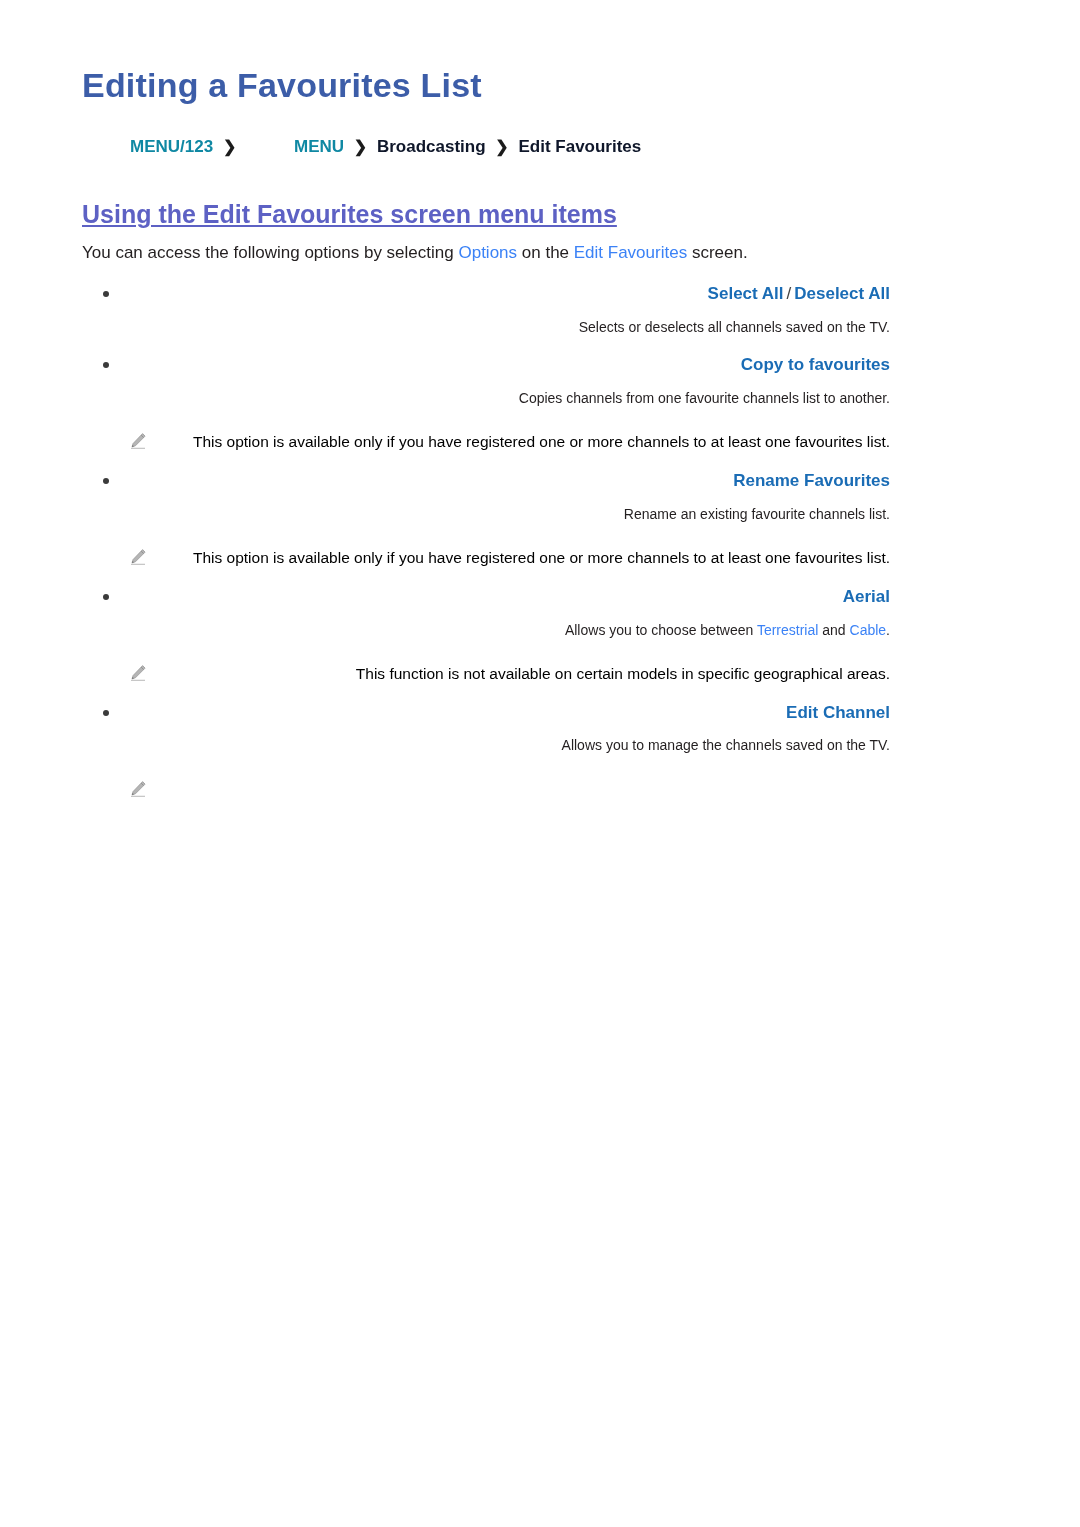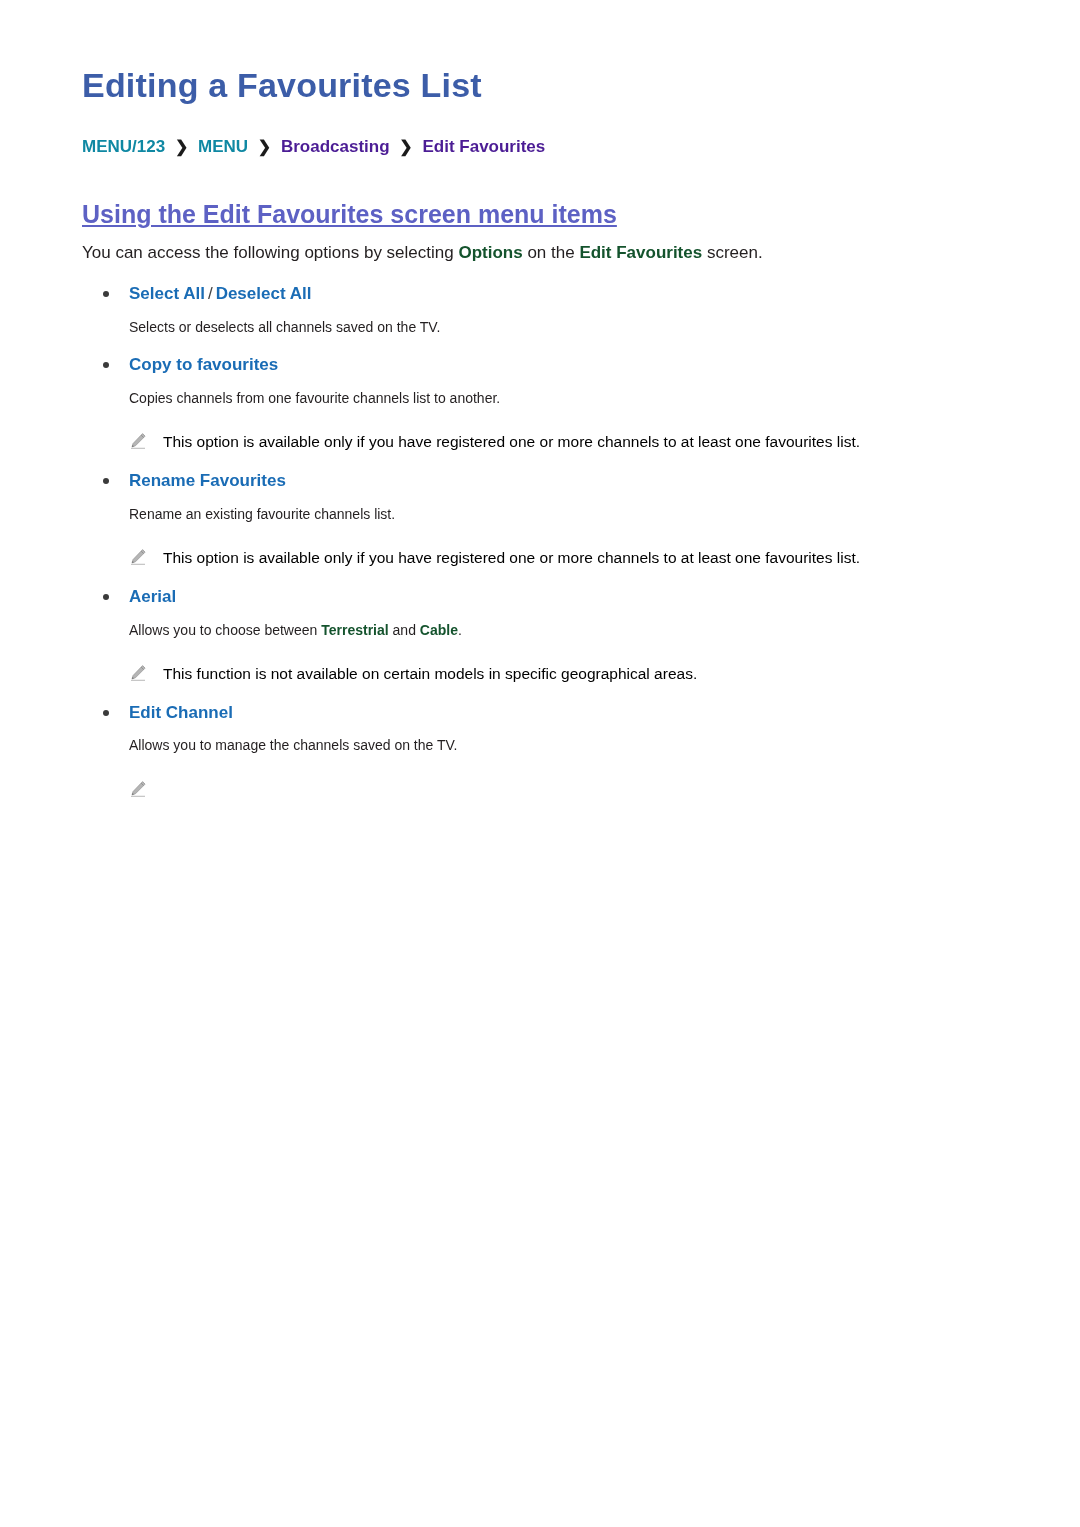--- a/index.html
+++ b/index.html
@@ -34,22 +34,22 @@
   }
 
   
   .breadcrumb {
     margin-top: 32px;
     font-size: 17px;
     font-weight: bold;
     line-height: 1.2;
     white-space: nowrap;
   }
-  .crumb-teal { color: #0f88a3; }
-  .crumb-blue { color: #4c1d95; margin-top: 12px; }
+  .crumb-teal { color: #0f88a3; margin-left: 48px; }
+  .crumb-blue { color: #0f172a; margin-top: 12px; }
   .crumb-sep {
     color: #1b1b1b;
     font-weight: bold;
     padding: 0 5px;
     font-size: 16px;
   }
 
   
   .section-heading {
     margin: 0;
@@ -63,27 +63,28 @@
 
   
   .intro {
     margin: 0;
     padding-top: 12px;
     font-size: 17px;
     color: #231f20;
     line-height: 1.45;
   }
   .kw {
-    color: #14532d;
-    font-weight: bold;
+    color: #3b82f6;
+    font-weight: normal;
   }
 
   
   .option {
     padding-top: 16px;
+    text-align: right;
   }
   .option-title {
     position: relative;
     padding-left: 47px;
     font-size: 17px;
     font-weight: bold;
     color: #1a6cb5;
     line-height: 1.4;
   }
   .option-title .dot {

